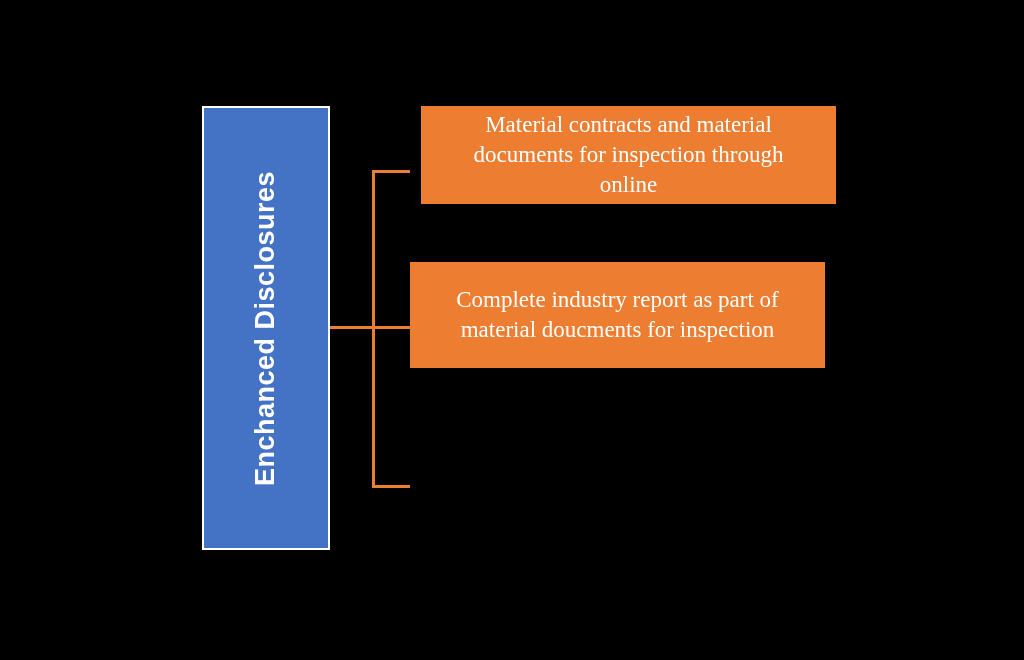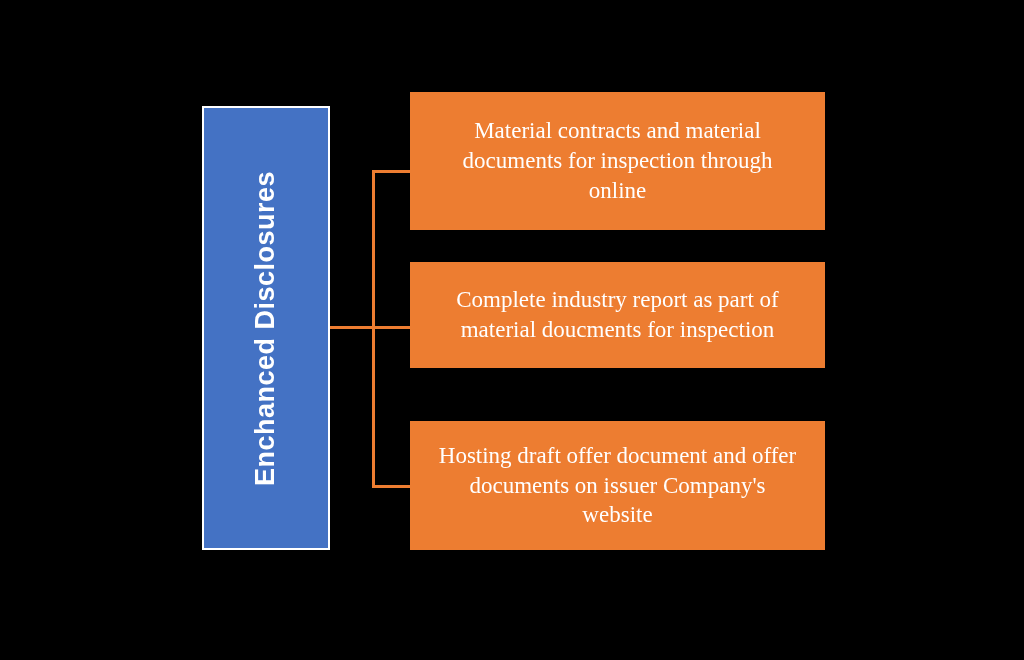--- a/index.html
+++ b/index.html
@@ -45,21 +45,21 @@
     color: #ffffff;
     display: flex;
     align-items: center;
     justify-content: center;
     text-align: center;
     font-size: 23px;
     line-height: 1.3;
     padding: 6px 22px;
     box-sizing: border-box;
   }
-  .branch-1 { top: 92px; height: 138px; }
+  .branch-1 { top: 106px; height: 98px; margin-left: 11px; }
   .branch-2 { top: 262px; height: 106px; }
   .branch-3 { top: 421px; height: 129px; }
   .connector {
     position: absolute;
     background: #ED7D31;
   }
   .conn-root-h   { left: 330px; top: 326px; width: 42px; height: 3px; }
   .conn-vertical { left: 372px; top: 170px; width: 3px;  height: 318px; }
   .conn-stub-1   { left: 372px; top: 170px; width: 38px; height: 3px; }
   .conn-stub-2   { left: 372px; top: 326px; width: 38px; height: 3px; }
@@ -81,17 +81,14 @@
   <div class="connector conn-stub-3"></div>
 
   <div class="branch-box branch-1">
     <span>Material contracts and material documents for inspection through online</span>
   </div>
 
   <div class="branch-box branch-2">
     <span>Complete industry report as part of material doucments for inspection</span>
   </div>
 
-  <div class="branch-box branch-3">
-    <span>Hosting draft offer document and offer documents on issuer Company's website</span>
-  </div>
 
 </div>
 
 </body></html>

